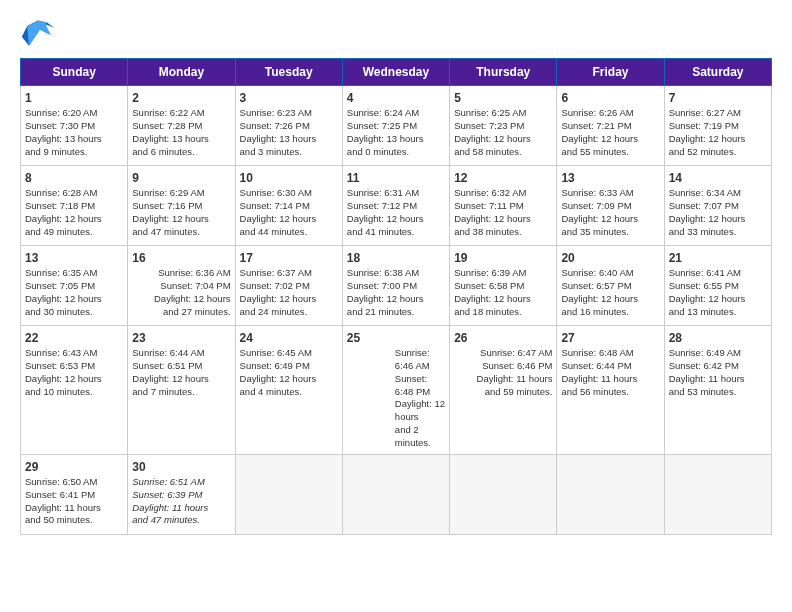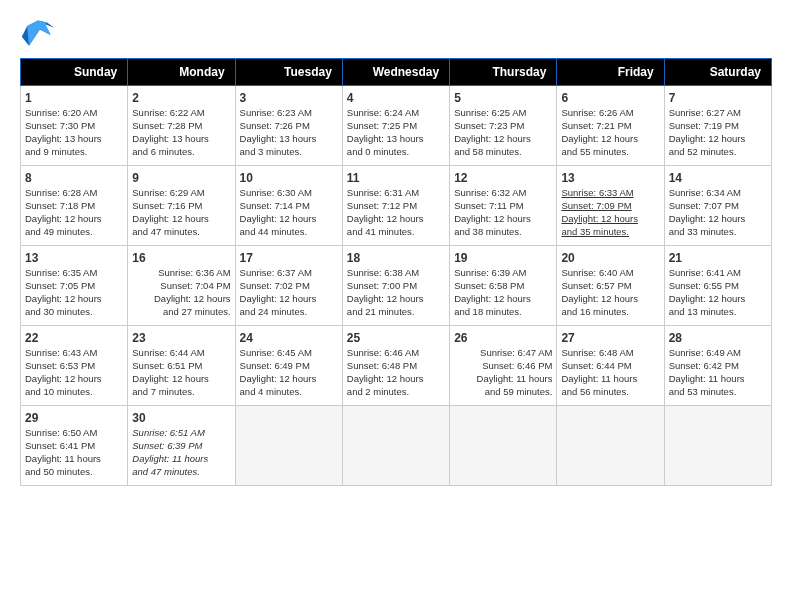--- a/index.html
+++ b/index.html
@@ -30,26 +30,26 @@
       color: #555;
       margin-top: 2px;
     }
     .calendar {
       width: 100%;
       border-collapse: collapse;
       margin-top: 8px;
       font-size: 10.5px;
     }
     .calendar thead tr th {
-      background-color: #000000;
+      background-color: #4c1d95;
       color: #fff;
       padding: 6px 10px;
       font-weight: bold;
       font-size: 12px;
-      text-align: right;
+      text-align: center;
       border: 1px solid #1565C0;
     }
     .calendar tbody tr td {
       border: 1px solid #ccc;
       vertical-align: top;
       padding: 4px 4px;
       width: 14.28%;
       min-height: 75px;
       height: 80px;
       background: #fff;
@@ -210,21 +210,21 @@
         </td>
         <td>
           <span class="day-num">12</span>
           <div class="day-info" style="white-space: pre-line;">Sunrise: 6:32 AM
 Sunset: 7:11 PM
 Daylight: 12 hours
 and 38 minutes.</div>
         </td>
         <td>
           <span class="day-num">13</span>
-          <div class="day-info" style="white-space: pre-line; text-decoration: underline;">Sunrise: 6:33 AM
+          <div class="day-info" style="white-space: pre-line;">Sunrise: 6:33 AM
 Sunset: 7:09 PM
 Daylight: 12 hours
 and 35 minutes.</div>
         </td>
         <td>
           <span class="day-num">14</span>
           <div class="day-info" style="white-space: pre-line;">Sunrise: 6:34 AM
 Sunset: 7:07 PM
 Daylight: 12 hours
 and 33 minutes.</div>
@@ -298,21 +298,21 @@
         </td>
         <td>
           <span class="day-num">24</span>
           <div class="day-info" style="white-space: pre-line;">Sunrise: 6:45 AM
 Sunset: 6:49 PM
 Daylight: 12 hours
 and 4 minutes.</div>
         </td>
         <td>
           <span class="day-num">25</span>
-          <div class="day-info" style="white-space: pre-line;">Sunrise: 6:46 AM
+          <div class="day-info" style="white-space: pre-line; margin-left: 48px;">Sunrise: 6:46 AM
 Sunset: 6:48 PM
 Daylight: 12 hours
 and 2 minutes.</div>
         </td>
         <td>
           <span class="day-num">26</span>
           <div class="day-info" style="white-space: pre-line; text-align: right;">Sunrise: 6:47 AM
 Sunset: 6:46 PM
 Daylight: 11 hours
 and 59 minutes.</div>

